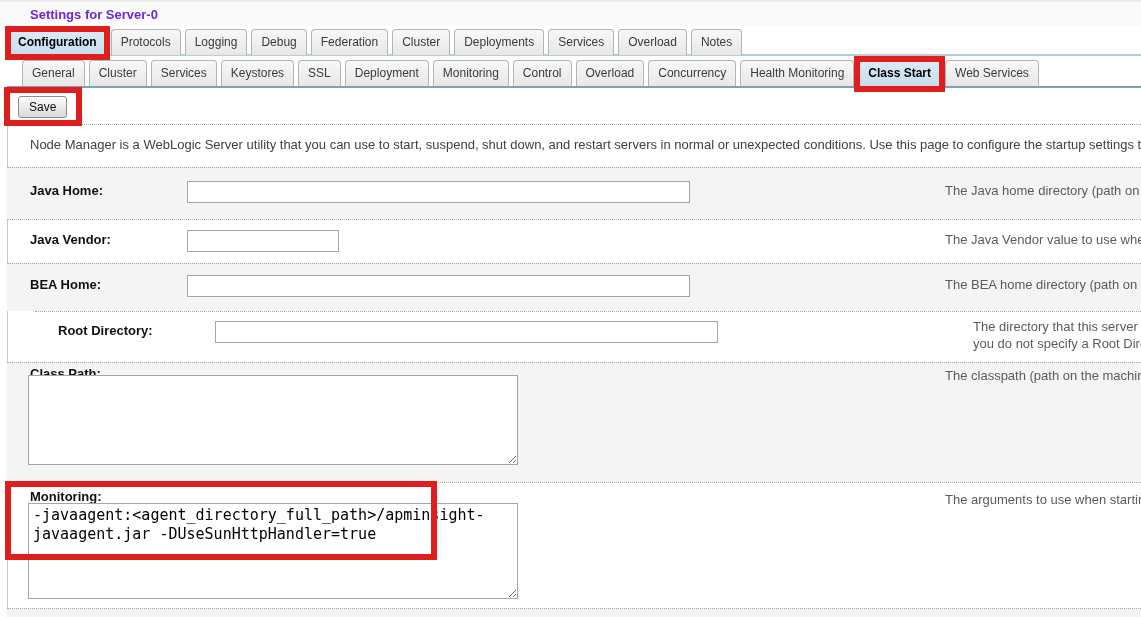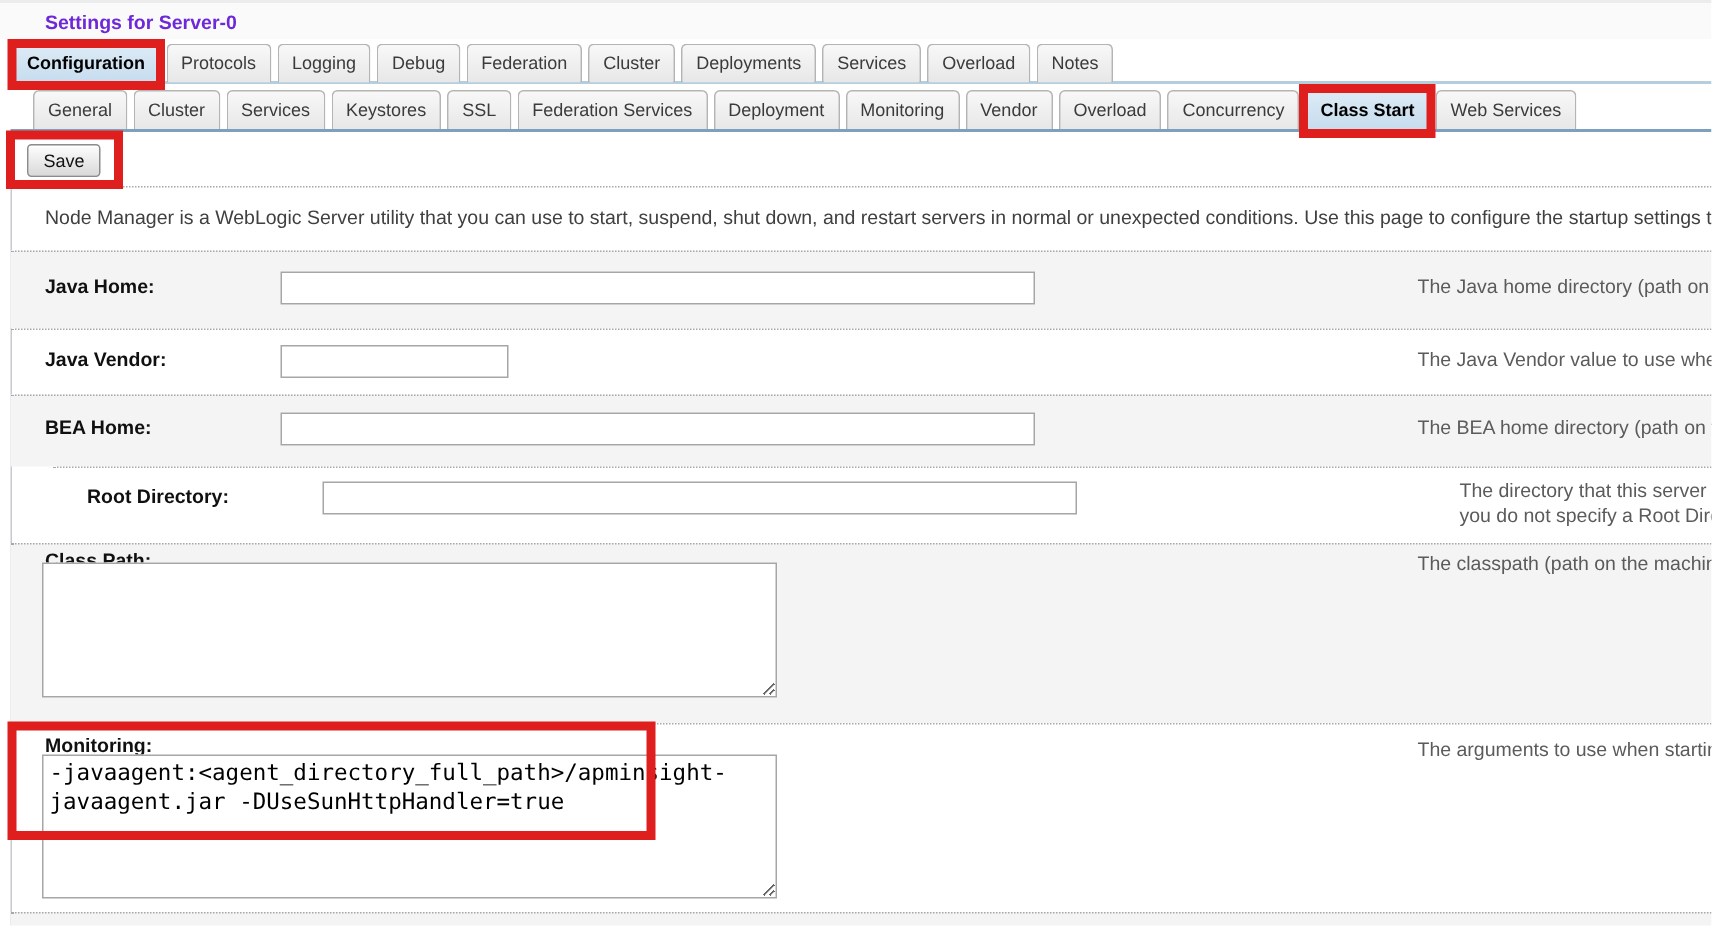--- a/index.html
+++ b/index.html
@@ -83,26 +83,26 @@
   <div class="tab"><span>Notes</span></div>
 </div>
 
 <div class="underline2"></div>
 <div class="tabrow tabrow2">
   <div class="tab"><span>General</span></div>
   <div class="tab"><span>Cluster</span></div>
   <div class="tab"><span>Services</span></div>
   <div class="tab"><span>Keystores</span></div>
   <div class="tab"><span>SSL</span></div>
-  <div class="tab"><span>Federation Services</span></div>
   <div class="tab"><span>Deployment</span></div>
   <div class="tab"><span>Monitoring</span></div>
-  <div class="tab"><span>Vendor</span></div>
+  <div class="tab"><span>Control</span></div>
   <div class="tab"><span>Overload</span></div>
   <div class="tab"><span>Concurrency</span></div>
+  <div class="tab"><span>Health Monitoring</span></div>
   <div class="tab selected">
     <span>Class Start</span>
     <div class="anno on-tab-serverstart"></div>
   </div>
   <div class="tab"><span>Web Services</span></div>
 
 </div>
 
 <div class="page-left-border"></div>
 

